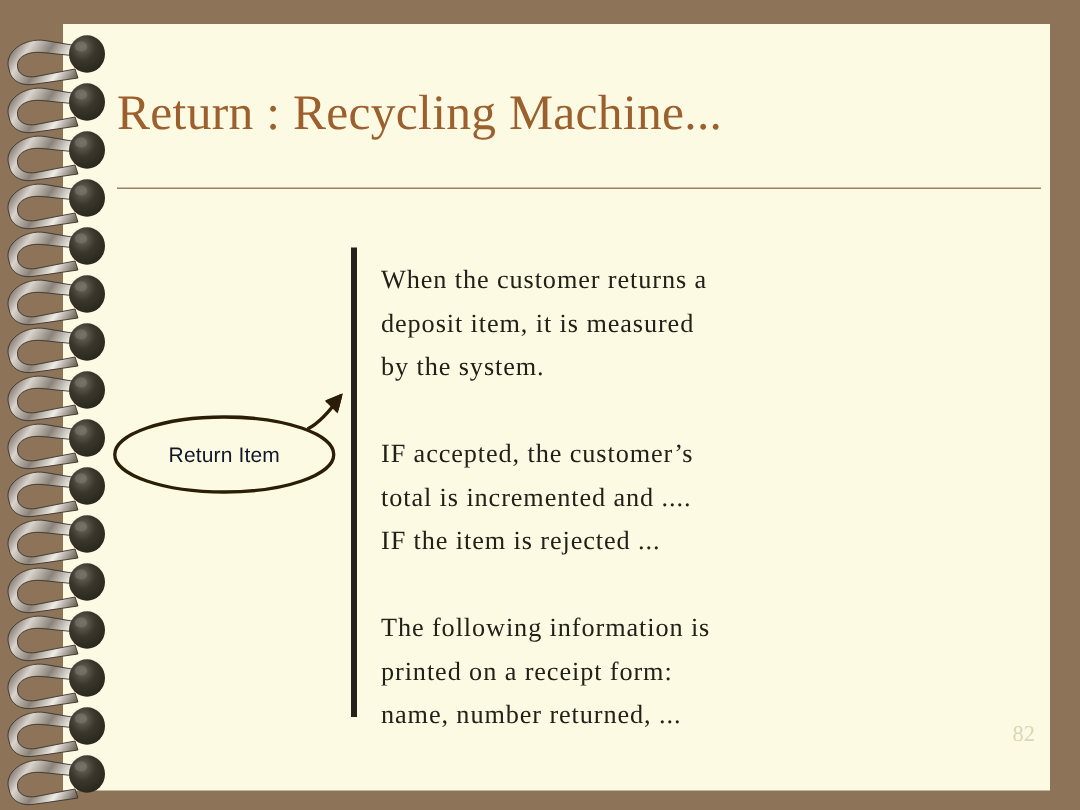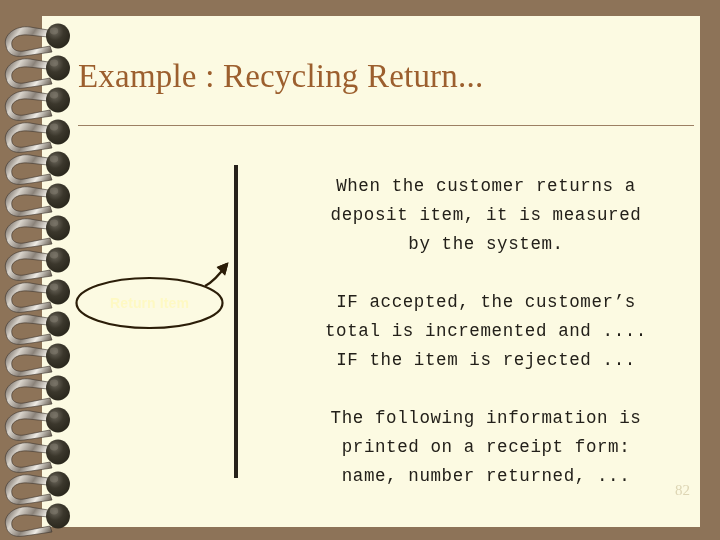--- a/index.html
+++ b/index.html
@@ -70,30 +70,29 @@
     left: 234px;
     top: 165px;
     width: 4px;
     height: 313px;
     background: #26211a;
   }
 
   
   #body-text {
     position: absolute;
-    left: 266px;
+    left: 254px;
     top: 172px;
     width: 440px;
-    font-family: Liberation Mono, monospace;
+    font-family: Liberation Serif, serif;
     font-size: 17.5px;
     line-height: 29px;
     color: #23201a;
     letter-spacing: 0.6px;
     white-space: pre;
-    text-align: center;
   }
   .para {
     margin: 0 0 29px 0;
   }
   .para:last-child { margin-bottom: 13px; }
   .tline { display: block; }
 
   
   #oval-wrap {
     position: absolute;
@@ -106,22 +105,22 @@
     position: absolute;
     left: 0px;
     top: 25px;
     width: 151px;
     height: 52px;
     display: flex;
     align-items: center;
     justify-content: center;
     font-family: "Liberation Sans", sans-serif;
     font-size: 14px;
-    font-weight: bold;
-    color: #fef9c3;
+    font-weight: normal;
+    color: #0f172a;
     letter-spacing: 0.1px;
   }
 
   
   #page-num {
     position: absolute;
     left: 660px;
     top: 482px;
     width: 30px;
     text-align: right;
@@ -170,21 +169,21 @@
         <use href="#ringShape" y="310"></use>
         <use href="#ringShape" y="342"></use>
         <use href="#ringShape" y="374"></use>
         <use href="#ringShape" y="406"></use>
         <use href="#ringShape" y="438"></use>
         <use href="#ringShape" y="470"></use>
         <use href="#ringShape" y="502"></use>
       </g>
   </svg>
 
-  <div id="title">Example : Recycling Return...</div>
+  <div id="title">Return : Recycling Machine...</div>
   <div id="title-rule"></div>
 
   <div id="vbar"></div>
 
   <div id="body-text"><div class="para"><span class="tline">When the customer returns a</span><span class="tline">deposit item, it is measured</span><span class="tline">by the system.</span></div><div class="para"><span class="tline">IF accepted, the customer’s</span><span class="tline">total is incremented and ....</span><span class="tline">IF the item is rejected ...</span></div><div class="para"><span class="tline">The following information is</span><span class="tline">printed on a receipt form:</span><span class="tline">name, number returned, ...</span></div></div>
 
   <div id="oval-wrap">
     <svg width="160" height="84" viewBox="0 0 160 84" aria-hidden="true">
       <ellipse cx="75.5" cy="51" rx="73" ry="25" fill="none" stroke="#2b1d08" stroke-width="2.2"></ellipse>
       <g stroke="#2b1d08" stroke-width="2.2" fill="none">

